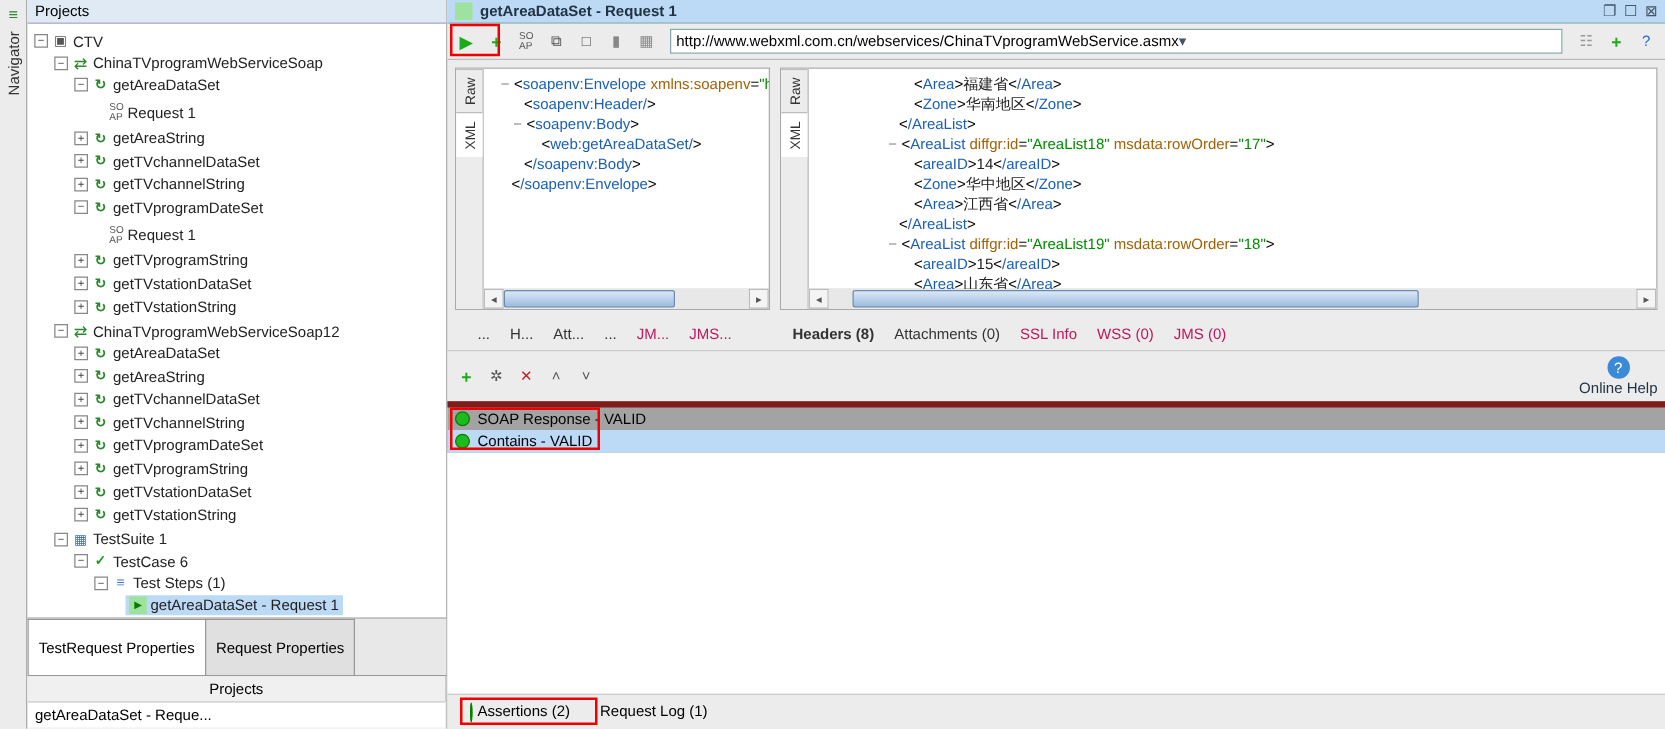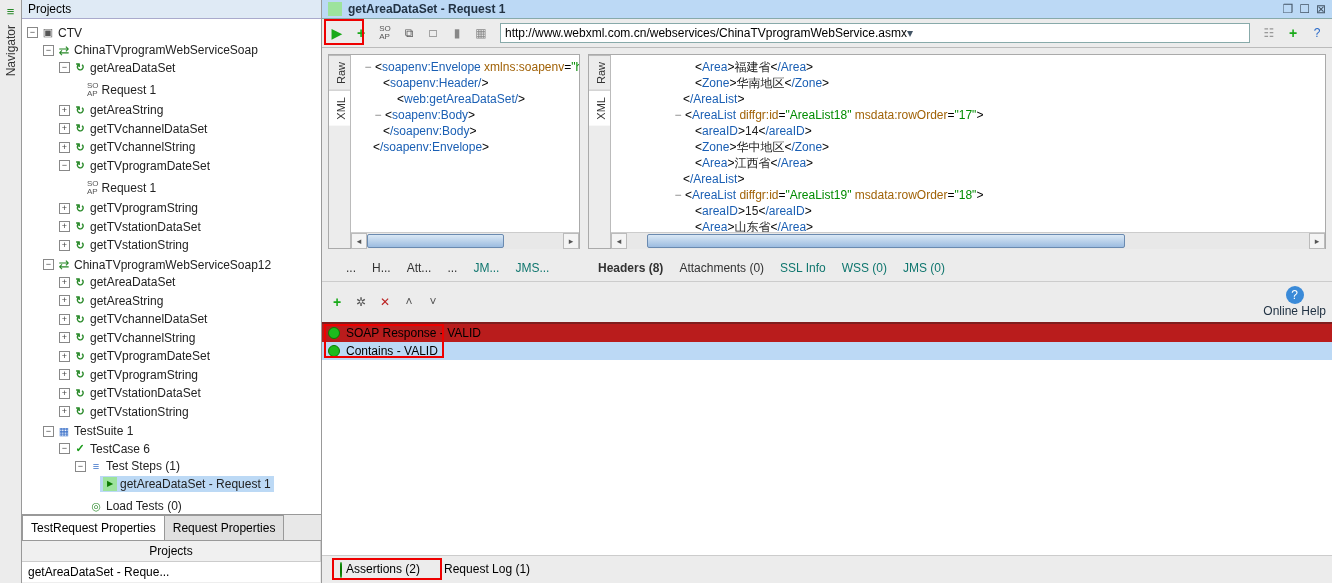--- a/index.html
+++ b/index.html
@@ -1,40 +1,40 @@
 <!DOCTYPE html>
 <html><head>
 <meta charset="utf-8">
 <style>
 *{box-sizing:border-box;margin:0;padding:0;font-family:'Microsoft YaHei',Tahoma,Arial,sans-serif;font-size:12px}
 body{background:#f0f0f0;width:1332px;height:583px;display:flex;overflow:hidden}
 .vtab{width:22px;background:#ececec;border-right:1px solid #999;display:flex;flex-direction:column;align-items:center;padding-top:4px}
 .vtab-label{writing-mode:vertical-lr;transform:rotate(180deg);margin-top:6px;color:#333}
-.sidebar{width:300px;background:#fff;border-right:1px solid #999;display:flex;flex-direction:column}
+.sidebar{width:336px;background:#fff;border-right:1px solid #999;display:flex;flex-direction:column}
 .sidebar .hdr{background:#dfeaf5;border-bottom:1px solid #aac;padding:2px 6px}
 .tree{flex:1;overflow:auto;padding:4px 2px}
 .tree ul{list-style:none}
 .tree li{white-space:nowrap;padding:1px 0}
 .tree .row{display:inline-flex;align-items:center;gap:3px;padding:1px 3px}
 .tree .row.sel{background:#bcd9f5}
 .tree .tgl{width:11px;height:11px;border:1px solid #888;display:inline-flex;align-items:center;justify-content:center;font-size:9px;line-height:1;color:#444;background:#fff}
 .tree .sp{display:inline-block;width:11px}
 .ic{width:14px;height:14px;display:inline-flex;align-items:center;justify-content:center;font-size:11px}
 .ic-folder{color:#555}
 .ic-op{color:#2a8a2a;font-weight:bold}
 .ic-req{color:#0a7a00;background:#9de39d;font-size:8px;line-height:1;padding:1px}
 .ic-iface{color:#2a8a2a;font-size:13px}
 .ic-suite{color:#3a70c9}
 .ic-case{color:#1a9a1a;font-weight:bold}
 .ic-steps{color:#3a70c9}
 .ic-load{color:#2a8a2a}
 .lbl{color:#222}
 .props{border-top:1px solid #999}
 .ptabs{display:flex;background:#e8e8e8}
-.ptab{padding:5px 8px;border:1px solid #999;border-bottom:none;background:#fff;margin-right:-1px}
+.ptab{padding:15px 8px;border:1px solid #999;border-bottom:none;background:#fff;margin-right:-1px}
 .ptab.inactive{background:#e0e0e0}
 .ptable{border-top:1px solid #999}
 .ptable .phdr{display:flex;background:#f0f0f0;border-bottom:1px solid #ccc}
 .ptable .phdr div{flex:1;padding:3px 6px;text-align:center;border-right:1px solid #ccc}
 .ptable .prow{display:flex;border-bottom:1px solid #eee}
 .ptable .prow div{flex:1;padding:3px 6px;border-right:1px solid #eee;overflow:hidden;text-overflow:ellipsis;white-space:nowrap}
 .main{flex:1;display:flex;flex-direction:column;background:#ececec}
 .titlebar{background:#bcd9f5;display:flex;align-items:center;padding:2px 6px;border-bottom:1px solid #8aa}
 .titlebar .ticn{width:14px;height:14px;background:#9de39d;margin-right:6px}
 .titlebar .wbtns{margin-left:auto;display:flex;gap:6px;color:#456}
@@ -56,24 +56,24 @@
 .tag{color:#1a5fb4}
 .attr{color:#a16207}
 .aval{color:#008b00}
 .txt{color:#222}
 .scrollbar-h{height:16px;background:#e8e8e8;border-top:1px solid #ccc;display:flex;align-items:center}
 .sb-btn{width:16px;height:16px;background:#f4f4f4;border:1px solid #bbb;display:flex;align-items:center;justify-content:center;font-size:9px;color:#555}
 .sb-track{flex:1;height:16px;background:#e8e8e8;position:relative}
 .sb-thumb{position:absolute;height:14px;top:1px;background:linear-gradient(#dae8f5,#9cbce0);border:1px solid #6a8ab0;border-radius:2px}
 .btabs{display:flex;gap:16px;padding:6px 18px;background:#ececec;color:#333;font-size:12px}
 .btabs .bt{color:#333}
-.btabs .bt.dis{color:#0f766e}
+.btabs .bt.dis{color:#be185d}
 .assert-bar{display:flex;align-items:center;gap:6px;padding:4px 6px;background:#ececec;border-top:1px solid #ccc}
 .assert-bar .right{margin-left:auto;text-align:center;color:#234;font-size:11px}
-.assert-list{background:#b91c1c;border-top:2px solid #7f1d1d;flex-shrink:0}
+.assert-list{background:#a3a3a3;border-top:5px solid #7f1d1d;flex-shrink:0}
 .assert-row{display:flex;align-items:center;gap:6px;padding:2px 6px}
 .assert-row.sel{background:#bcd9f5}
 .dot{width:12px;height:12px;border-radius:50%;background:#1dbb1d;border:1px solid #0a7a00}
 .blank{flex:1;background:#fff}
 .bottom-tabs{display:flex;gap:24px;padding:6px 18px;background:#ececec;border-top:1px solid #ccc}
 .left-pane{width:252px;flex:none}
 .right-pane{flex:1}
 .pane-wrap{flex:1;display:flex;flex-direction:column;min-width:0}
 .tiny{font-size:8px;color:#555;line-height:8px}
 </style>
@@ -293,22 +293,22 @@
 
     <div class="pane left-pane">
       <div class="vtabs">
         <div class="vt">Raw</div>
         <div class="vt active">XML</div>
       </div>
       <div class="pane-wrap">
         <div class="xml">
 <div class="ln"><span class="gut">−</span>&lt;<span class="tag">soapenv:Envelope</span> <span class="attr">xmlns:soapenv</span>=<span class="aval">"htt</span></div>
 <div class="ln" style="padding-left:28px">&lt;<span class="tag">soapenv:Header/</span>&gt;</div>
+<div class="ln" style="padding-left:18px"><span class="gut">−</span>&lt;<span class="tag">soapenv:Body</span>&gt;</div>
 <div class="ln" style="padding-left:42px">&lt;<span class="tag">web:getAreaDataSet/</span>&gt;</div>
-<div class="ln" style="padding-left:18px"><span class="gut">−</span>&lt;<span class="tag">soapenv:Body</span>&gt;</div>
 <div class="ln" style="padding-left:28px">&lt;<span class="tag">/soapenv:Body</span>&gt;</div>
 <div class="ln" style="padding-left:18px">&lt;<span class="tag">/soapenv:Envelope</span>&gt;</div>
         </div>
         <div class="scrollbar-h">
             <span class="sb-btn">◂</span>
             <div class="sb-track">
               <div class="sb-thumb" style="left:0;width:70%"></div>
             </div>
             <span class="sb-btn">▸</span>
           </div>

